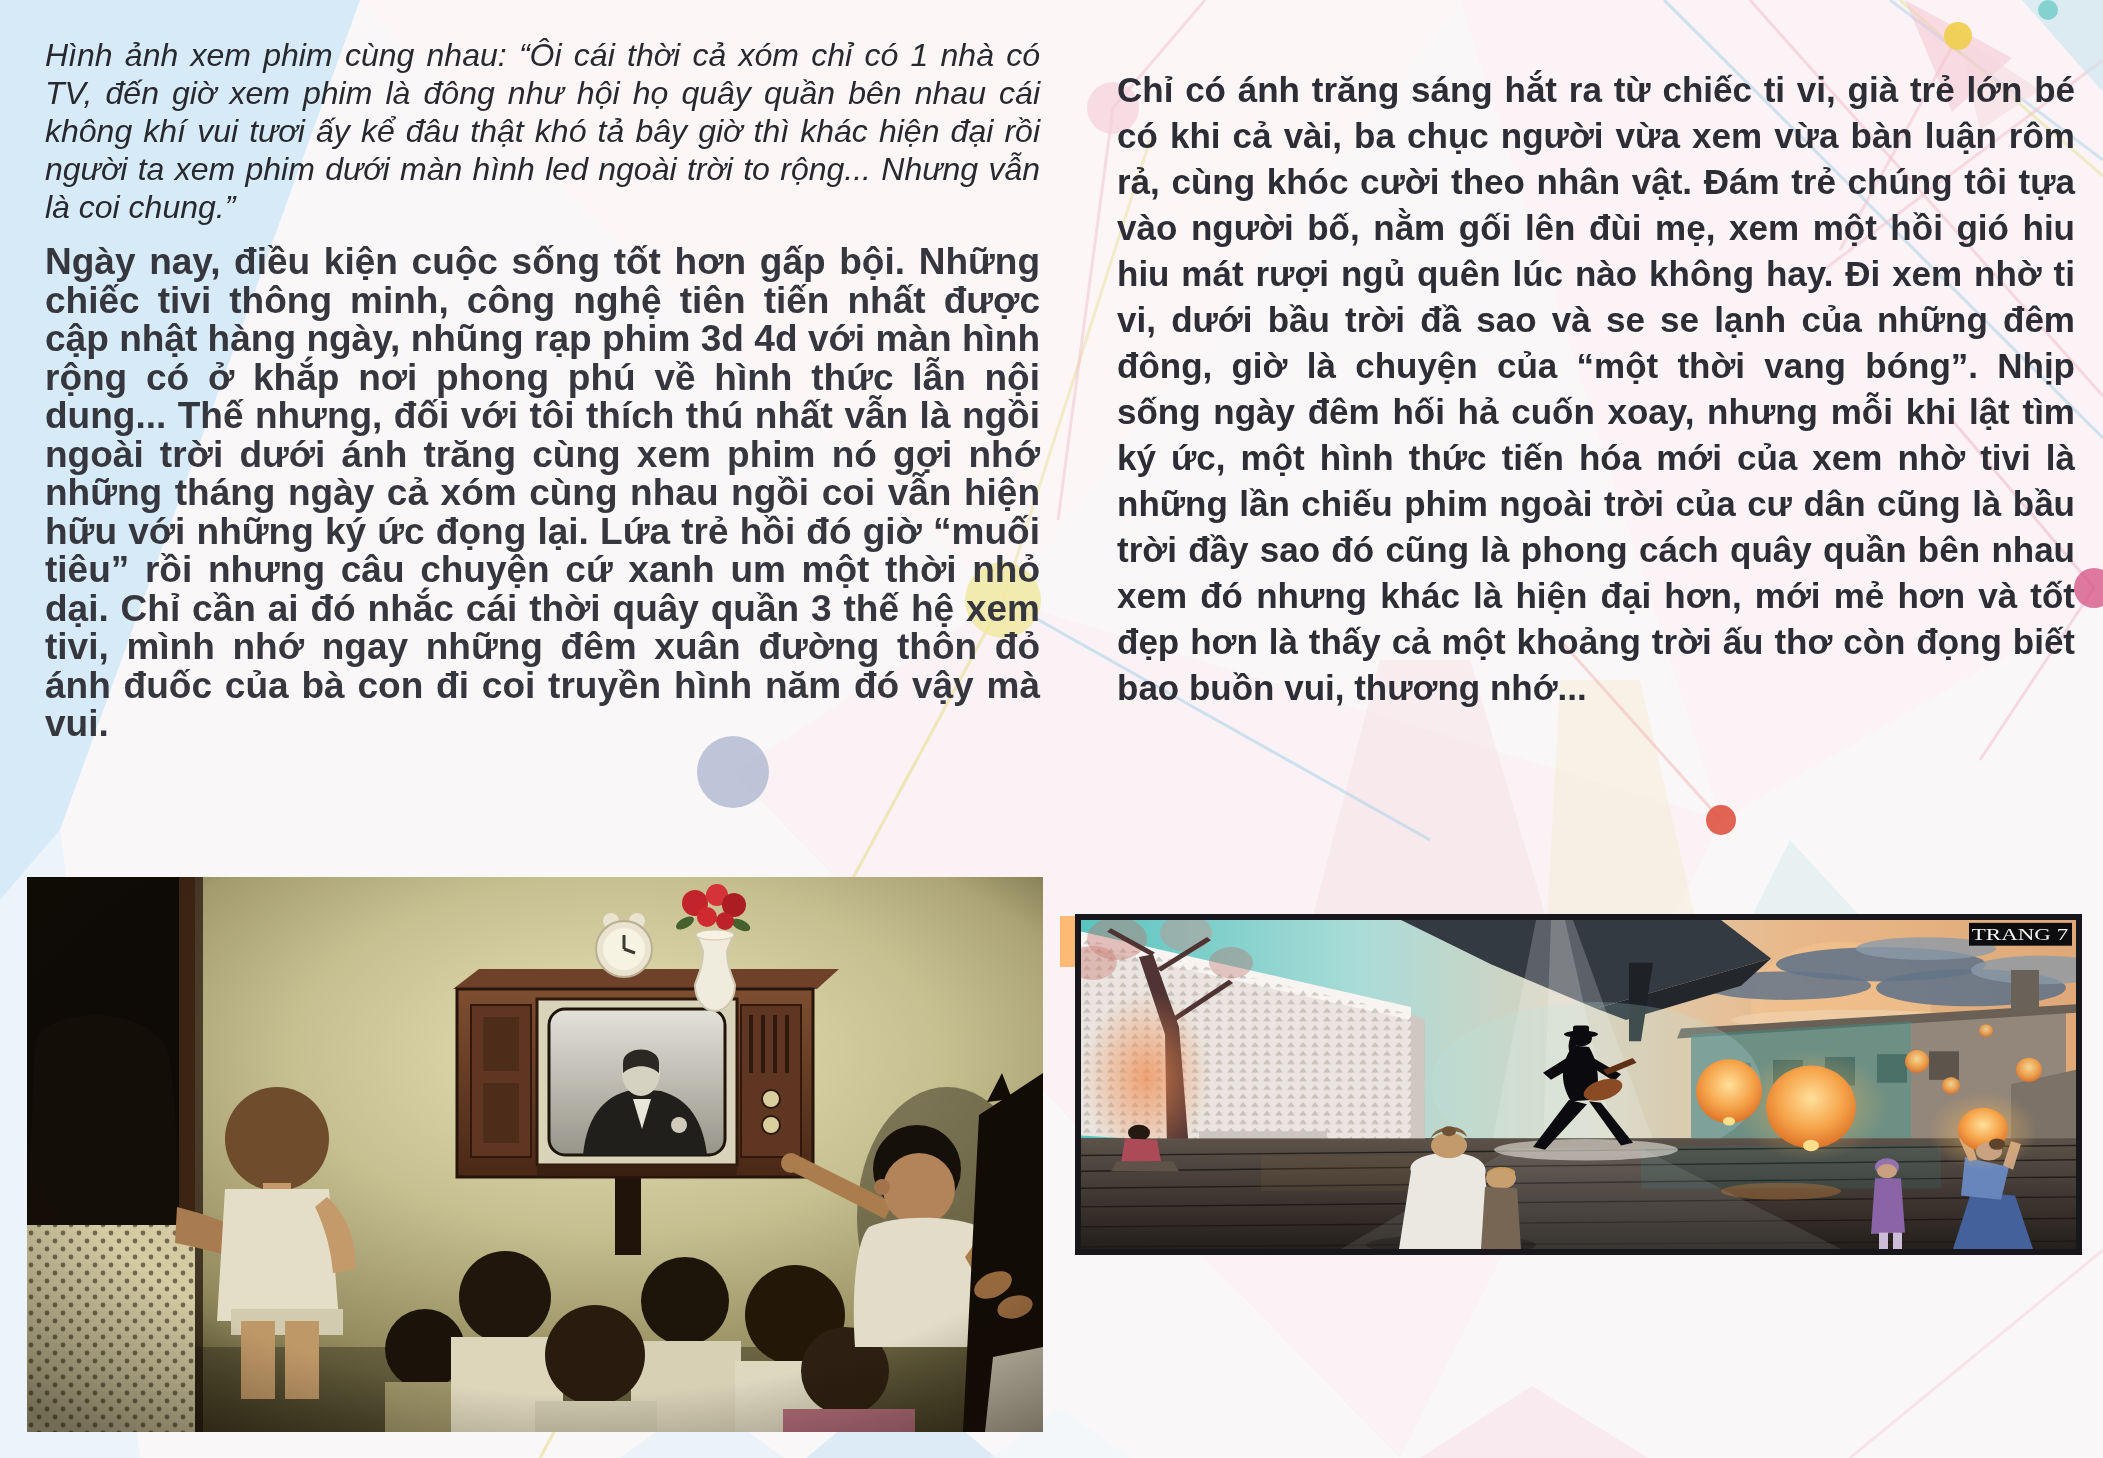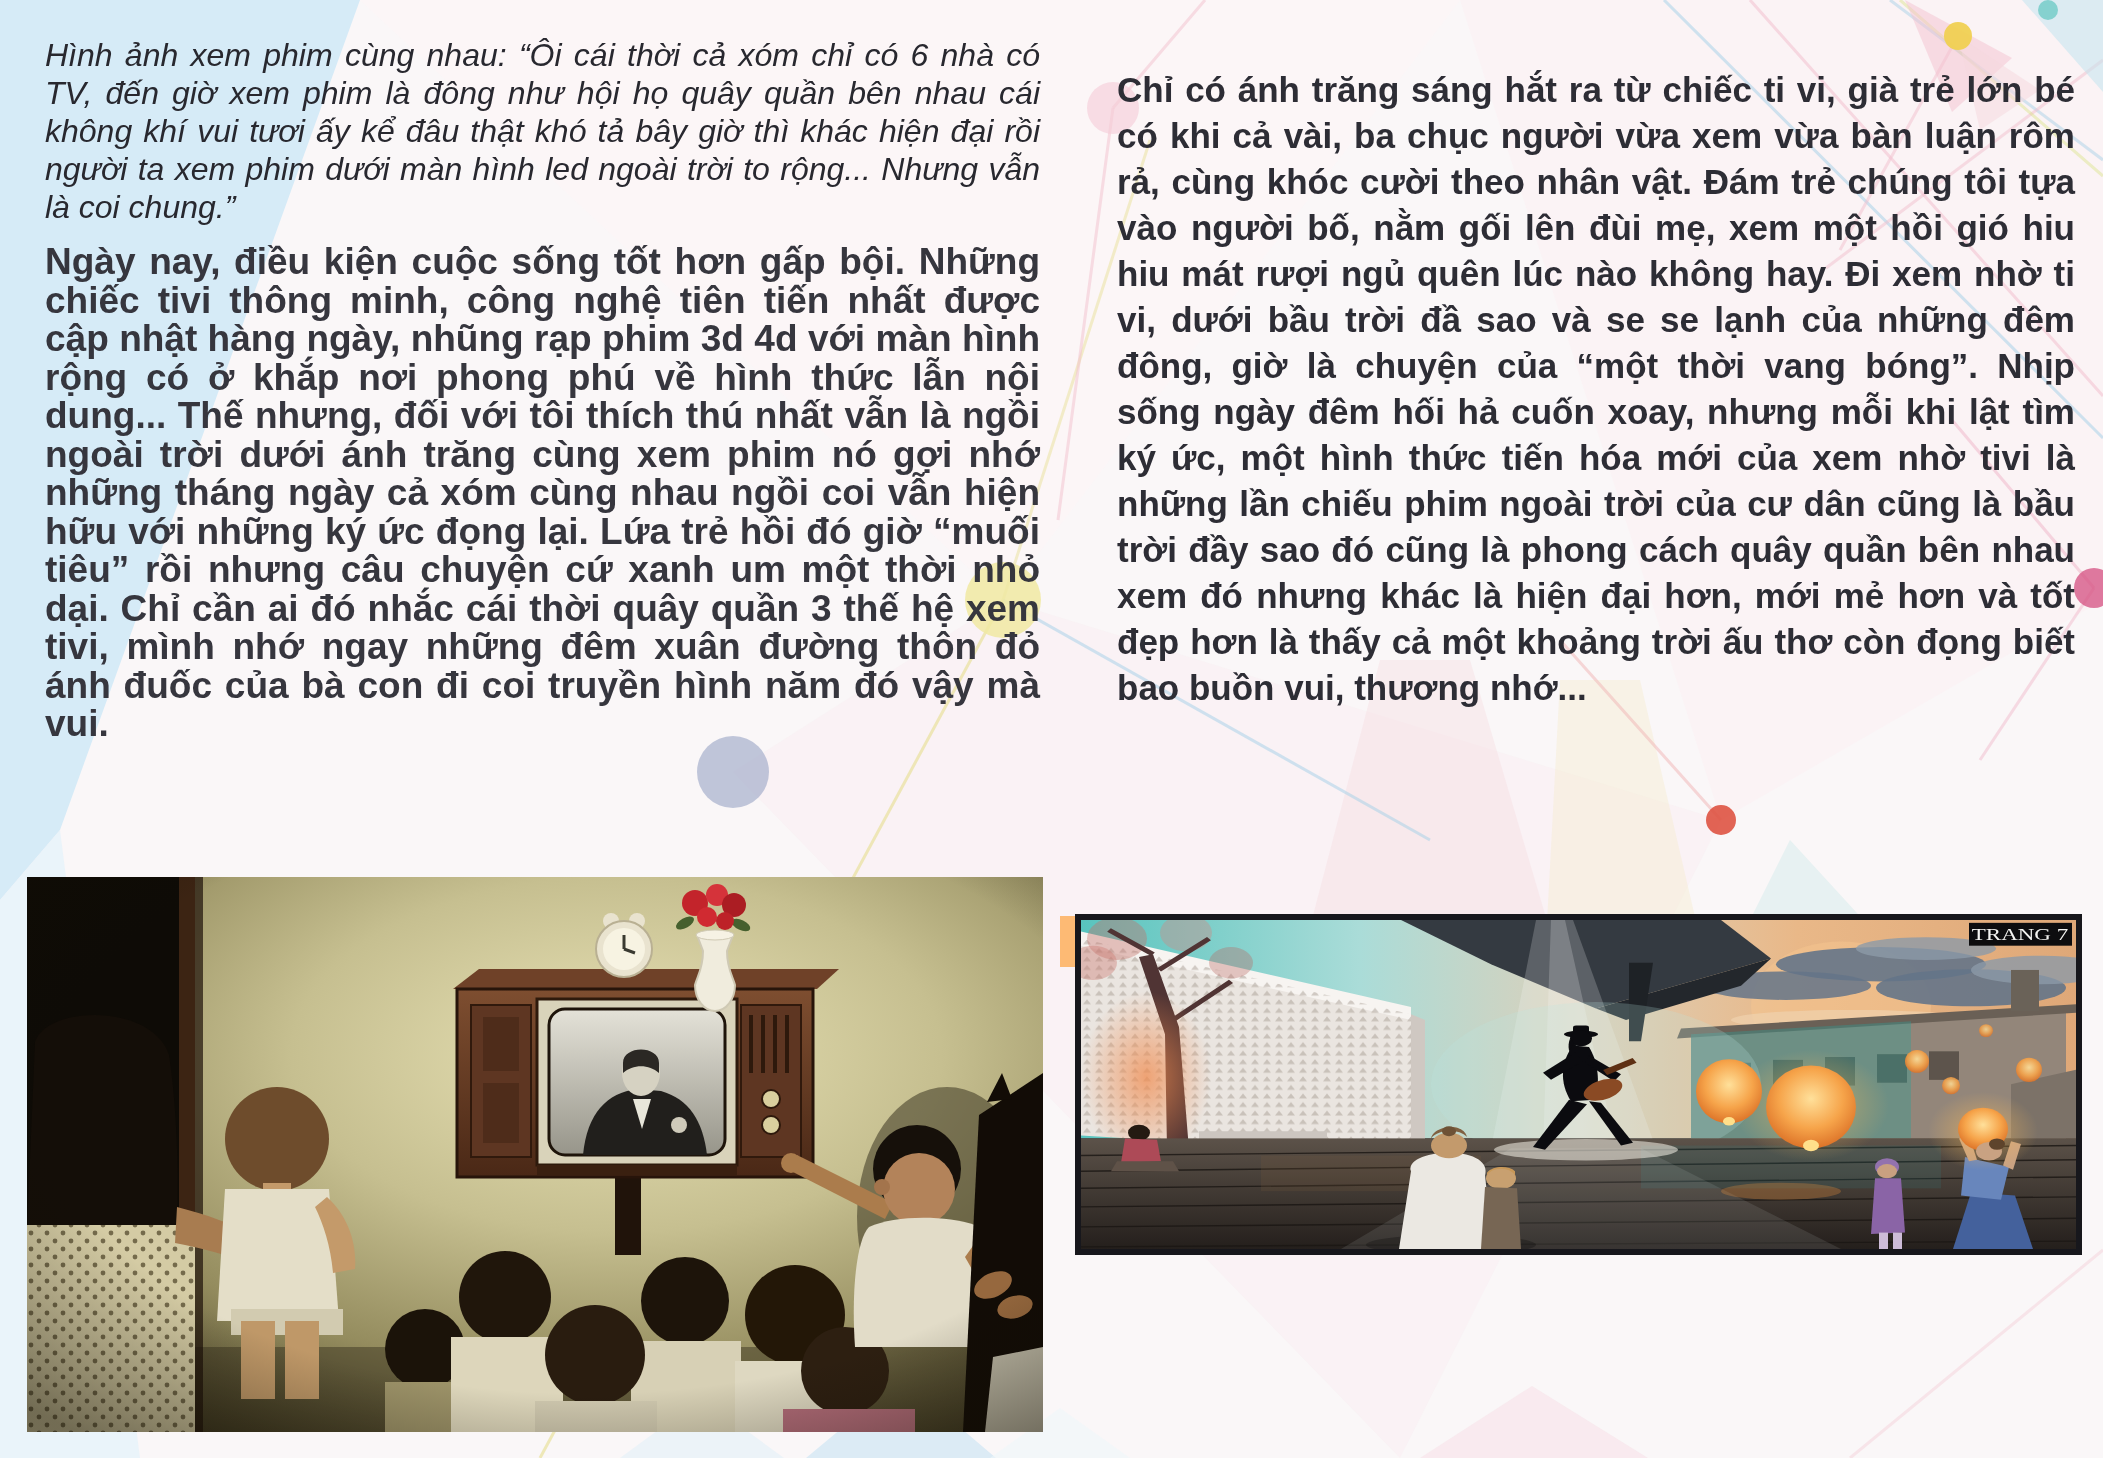--- a/index.html
+++ b/index.html
@@ -63,21 +63,21 @@
     <circle cx="1003" cy="600" r="38" fill="#f0e9a2" opacity="0.85"></circle>
     <circle cx="733" cy="772" r="36" fill="#98a4c4" opacity="0.6"></circle>
     <circle cx="1113" cy="108" r="26" fill="#f5cbd7" opacity="0.6"></circle>
     <circle cx="1721" cy="820" r="15" fill="#de5342" opacity="0.9"></circle>
     <circle cx="2094" cy="588" r="20" fill="#d44f80" opacity="0.75"></circle>
     <circle cx="1958" cy="36" r="14" fill="#f0d052" opacity="0.95"></circle>
     <circle cx="2048" cy="10" r="10" fill="#5fc6c0" opacity="0.7"></circle>
   </svg>
 
   <div class="col col-left">
-    <p class="quote">Hình ảnh xem phim cùng nhau: “Ôi cái thời cả xóm chỉ có 6 nhà có TV, đến giờ xem phim là đông như hội  họ quây quần bên nhau cái không khí vui tươi ấy kể đâu thật khó tả bây giờ thì khác hiện đại rồi người ta xem phim dưới màn hình led ngoài trời to rộng... Nhưng vẫn là coi chung.”</p>
+    <p class="quote">Hình ảnh xem phim cùng nhau: “Ôi cái thời cả xóm chỉ có 1 nhà có TV, đến giờ xem phim là đông như hội  họ quây quần bên nhau cái không khí vui tươi ấy kể đâu thật khó tả bây giờ thì khác hiện đại rồi người ta xem phim dưới màn hình led ngoài trời to rộng... Nhưng vẫn là coi chung.”</p>
     <p class="body-l">Ngày nay, điều kiện cuộc sống tốt hơn gấp bội. Những chiếc tivi thông minh, công nghệ tiên tiến nhất được cập nhật hàng ngày, nhũng rạp phim 3d 4d với màn hình rộng có ở khắp nơi phong phú về hình thức lẫn nội dung... Thế nhưng, đối với tôi  thích thú nhất vẫn là ngồi ngoài trời dưới ánh trăng cùng xem phim nó gợi nhớ những tháng ngày cả xóm cùng nhau ngồi coi vẫn hiện hữu với những ký ức đọng lại. Lứa trẻ hồi đó giờ “muối tiêu” rồi nhưng câu chuyện cứ xanh um một thời nhỏ dại. Chỉ cần ai đó nhắc cái thời quây quần 3 thế hệ xem tivi, mình nhớ ngay những đêm xuân đường thôn đỏ ánh đuốc của bà con đi coi truyền hình năm đó vậy mà vui.</p>
   </div>
 
   <div class="col col-right">
     <p class="body-r">Chỉ có ánh trăng sáng hắt ra từ chiếc ti vi, già trẻ lớn bé có khi cả vài, ba chục người vừa xem vừa bàn luận rôm rả, cùng khóc cười theo nhân vật. Đám trẻ chúng tôi tựa vào người bố, nằm gối lên đùi mẹ, xem một hồi gió hiu hiu mát rượi ngủ quên lúc nào không hay. Đi xem nhờ ti vi, dưới bầu trời đầ sao và se se lạnh của những đêm đông, giờ là chuyện của “một thời vang bóng”. Nhịp sống ngày đêm hối hả cuốn xoay, nhưng mỗi khi lật tìm ký ức, một hình thức tiến hóa mới của xem nhờ tivi là những lần chiếu phim ngoài trời của cư dân cũng là bầu trời đầy sao đó cũng là phong cách quây quần bên nhau xem đó nhưng khác là hiện đại hơn, mới mẻ hơn và tốt đẹp hơn là thấy cả một khoảng trời ấu thơ còn đọng biết bao buồn vui, thương nhớ...</p>
   </div>
 
   <div class="caption">Khu vực chiếu phim + biểu diễn ngoài trời</div>
 
   <div class="photo photo-left">

